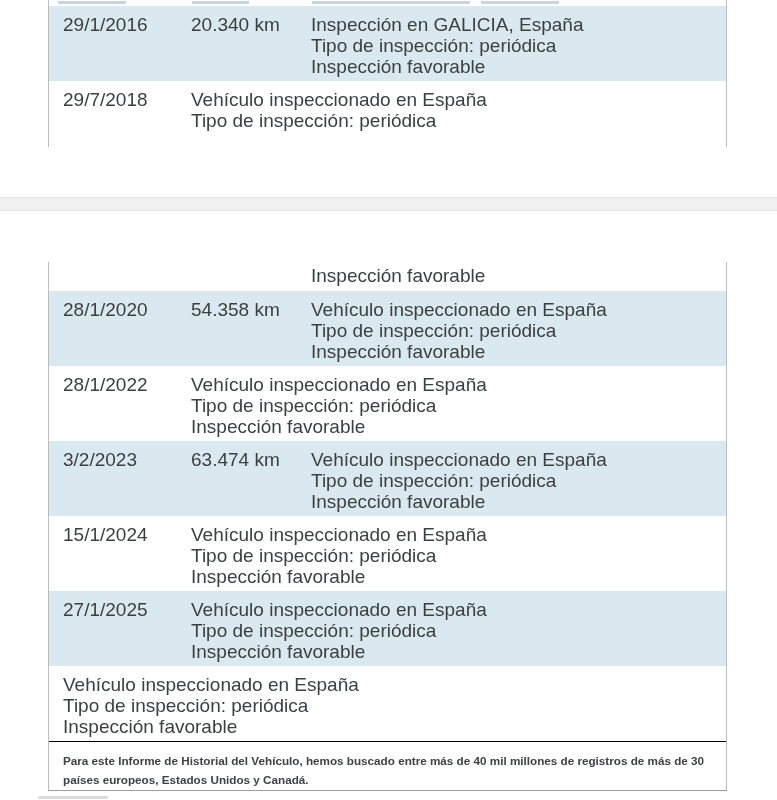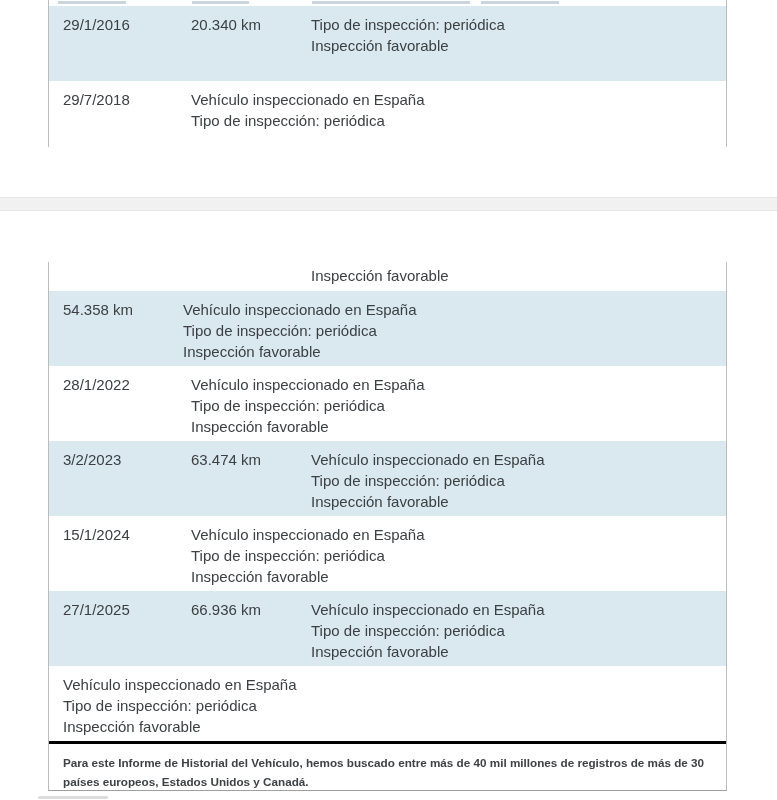--- a/index.html
+++ b/index.html
@@ -49,21 +49,21 @@
   }
   #table-frag-2 {
     margin-top: 51px;
     border-bottom: 1px solid #9f9f9f;
   }
 
   .row {
     display: flex;
     box-sizing: border-box;
     padding: 8px 10px 0 14px;
-    font-size: 15px;
+    font-size: 19px;
     line-height: 21px;
   }
   .row.h75 { height: 75px; }
   .row.h66 { height: 66px; }
   .row.h29 { height: 29px; padding-top: 3px; }
   .row.alt { background: var(--row-alt, #dae9f0); }
   .c-date { width: 128px; flex: none; }
   .c-km   { width: 120px; flex: none; }
   .c-desc { flex: 1; min-width: 0; }
   .c-desc div { white-space: nowrap; }
@@ -75,21 +75,21 @@
     background: #c9d6dd; display: block;
   }
   .sliver .r1 { left: 9px;  width: 68px; }
   .sliver .r2 { left: 143px; width: 57px; }
   .sliver .r3 { left: 263px; width: 158px; }
   .sliver .r4 { left: 432px; width: 78px; }
 
   
   .foot-row {
     box-sizing: border-box;
-    border-top: 3px solid #000000;
+    border-top: 1px solid #000000;
     padding: 9px 16px 10px 14px;
     height: 49px;
     font-size: 11.7px;
     font-weight: bold;
     line-height: 19px;
     color: #3f4245;
   }
 
   
   .bottom-smudge {
@@ -112,20 +112,21 @@
         <i class="r1"></i>
         <i class="r2"></i>
         <i class="r3"></i>
         <i class="r4"></i>
       </div>
 
       <div class="row h75 alt">
         <div class="c-date">29/1/2016</div>
         <div class="c-km">20.340 km</div>
         <div class="c-desc">
+          <div>Inspección en GALICIA, España</div>
           <div>Tipo de inspección: periódica</div>
           <div>Inspección favorable</div>
         </div>
       </div>
 
       <div class="row h66">
         <div class="c-date">29/7/2018</div>
         <div class="c-desc">
           <div>Vehículo inspeccionado en España</div>
           <div>Tipo de inspección: periódica</div>
@@ -142,20 +143,21 @@
 
       <div class="row h29">
         <div class="c-date"></div>
         <div class="c-km"></div>
         <div class="c-desc">
           <div>Inspección favorable</div>
         </div>
       </div>
 
       <div class="row h75 alt">
+        <div class="c-date">28/1/2020</div>
         <div class="c-km">54.358 km</div>
         <div class="c-desc">
           <div>Vehículo inspeccionado en España</div>
           <div>Tipo de inspección: periódica</div>
           <div>Inspección favorable</div>
         </div>
       </div>
 
       <div class="row h75">
         <div class="c-date">28/1/2022</div>
@@ -180,21 +182,20 @@
         <div class="c-date">15/1/2024</div>
         <div class="c-desc">
           <div>Vehículo inspeccionado en España</div>
           <div>Tipo de inspección: periódica</div>
           <div>Inspección favorable</div>
         </div>
       </div>
 
       <div class="row h75 alt">
         <div class="c-date">27/1/2025</div>
-        <div class="c-km">66.936 km</div>
         <div class="c-desc">
           <div>Vehículo inspeccionado en España</div>
           <div>Tipo de inspección: periódica</div>
           <div>Inspección favorable</div>
         </div>
       </div>
 
       <div class="row h75">
         <div class="c-desc">
           <div>Vehículo inspeccionado en España</div>

